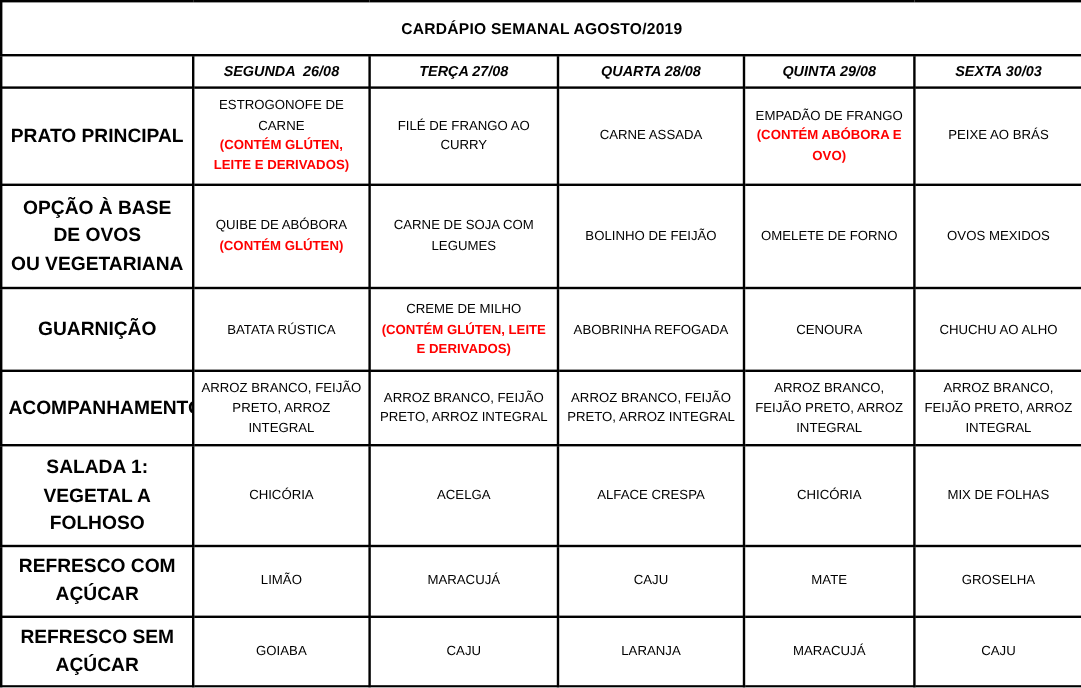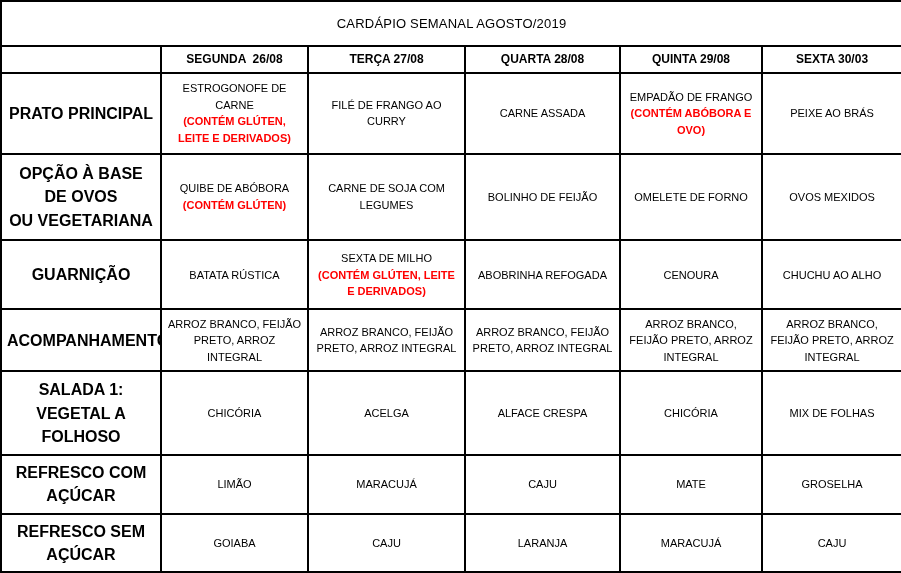--- a/index.html
+++ b/index.html
@@ -13,21 +13,21 @@
   }
   table.menu th, table.menu td {
     border: 2px solid #000000;
     text-align: center;
     vertical-align: middle;
     padding: 2px 5px;
     overflow: hidden;
   }
   .title-cell {
     font-size: 13px;
-    font-weight: normal;
+    font-weight: bold;
     letter-spacing: 0.2px;
     border-radius: 19px;
   }
   .day-header {
     font-size: 12px;
     font-weight: bold;
     white-space: pre-wrap;
   }
   .row-label {
     font-size: 16px;
@@ -36,21 +36,21 @@
     line-height: 1.45;
   }
   .menu-cell { font-size: 11px; line-height: 1.5; }
   .dish-text { display: block; }
   .allergen {
     display: block;
     color: #FF0000;
     font-weight: bold;
   }
   tr.r-title  { height: 40px; }
-  tr.r-header { height: 25px; }
+  tr.r-header { height: 25px; font-style: italic; }
   tr.r-prato  { height: 60px; }
   tr.r-opcao  { height: 78px; }
   tr.r-guarn  { height: 62px; }
   tr.r-acomp  { height: 52px; }
   tr.r-sal1   { height: 73px; }
   tr.r-sal2   { height: 98px; }
   tr.r-refc   { height: 40px; }
   tr.r-refs   { height: 45px; }
 </style>
 </head>
@@ -121,21 +121,21 @@
       <span class="dish-text">OVOS MEXIDOS</span>
     </td>
   </tr>
 
   <tr class="r-guarn">
     <td class="row-label">GUARNIÇÃO</td>
     <td class="menu-cell">
       <span class="dish-text">BATATA RÚSTICA</span>
     </td>
     <td class="menu-cell">
-      <span class="dish-text">SEXTA DE MILHO</span>
+      <span class="dish-text">CREME DE MILHO</span>
       <span class="allergen">(CONTÉM GLÚTEN, LEITE E DERIVADOS)</span>
     </td>
     <td class="menu-cell">
       <span class="dish-text">ABOBRINHA REFOGADA</span>
     </td>
     <td class="menu-cell">
       <span class="dish-text">CENOURA</span>
     </td>
     <td class="menu-cell">
       <span class="dish-text">CHUCHU AO ALHO</span>

